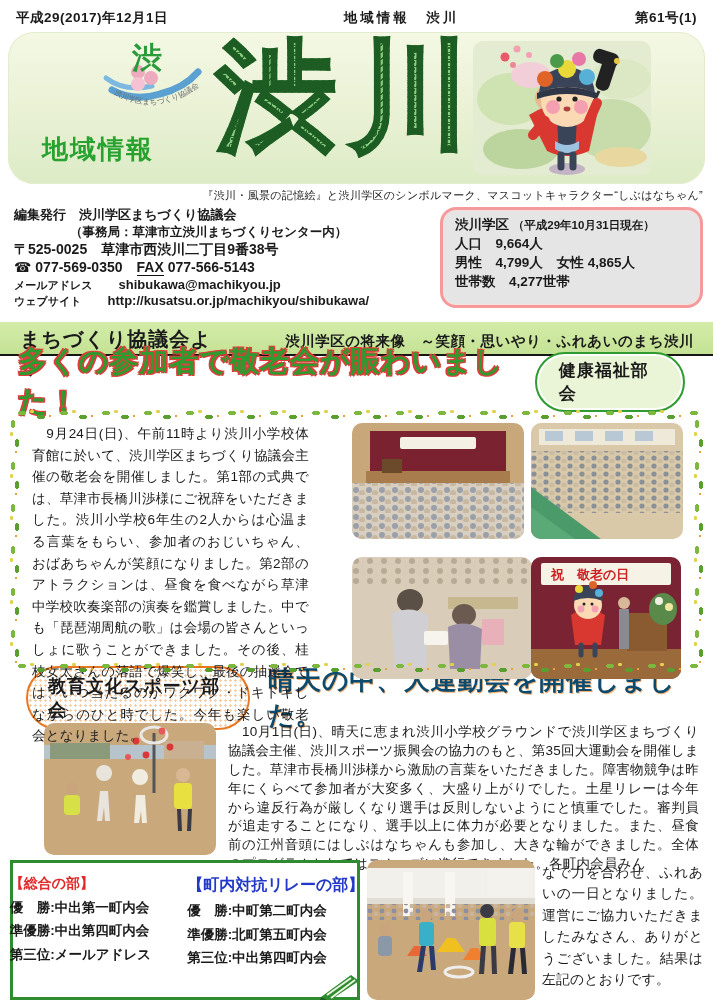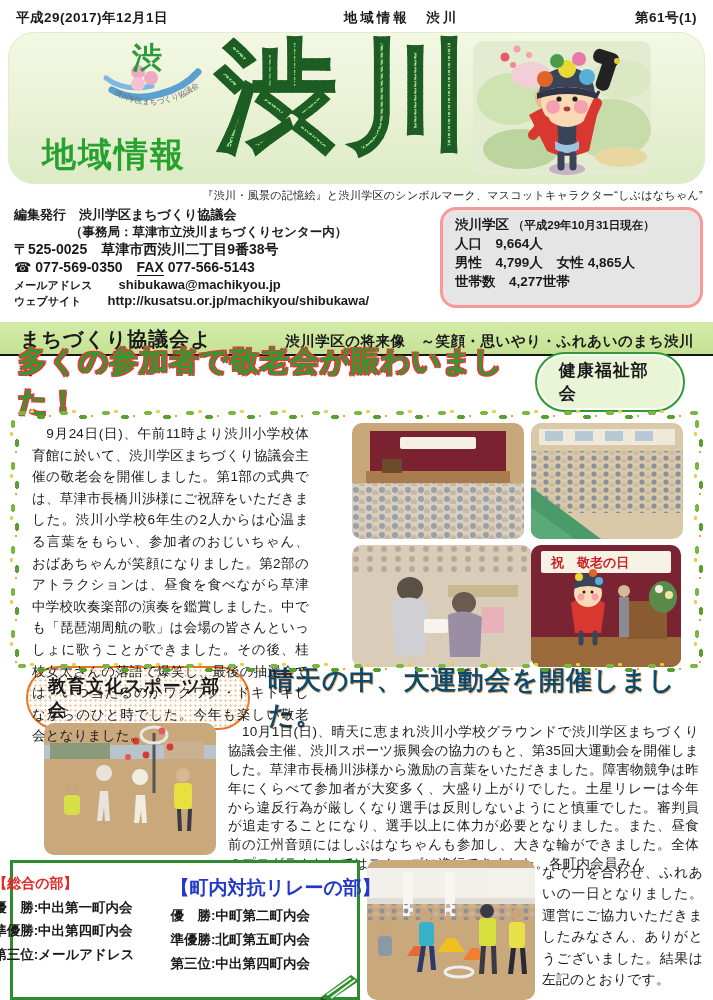--- a/index.html
+++ b/index.html
@@ -12,21 +12,21 @@
   }
   
   .top-header { display:flex; justify-content:space-between; align-items:baseline;
     padding:9px 16px 3px 16px; font-size:13.5px; font-weight:bold; letter-spacing:.5px; }
   .top-header .th-center { letter-spacing:3px; }
   
   .banner { position:relative; height:152px; margin:2px 8px 0 8px; border-radius:26px;
     background:linear-gradient(180deg,#f4f8e4 0%,#e9f1d4 55%,#dcebc6 100%);
     box-shadow:inset 0 0 0 1px #e4eccf; }
   .banner-logo { position:absolute; left:86px; top:6px; }
-  .banner-category { position:absolute; left:34px; top:100px; font-size:34px; font-weight:bold;
+  .banner-category { position:absolute; left:34px; top:100px; font-size:26px; font-weight:bold;
     color:#28a22e; letter-spacing:2px; }
   .masthead { position:absolute; left:208px; top:-14px; font-size:120px; font-weight:bold;
     letter-spacing:14px; line-height:1.3;
     color:#5fae50; -webkit-text-stroke:3px #1d5c22; }
   @supports (-webkit-background-clip:text) {
     .masthead {
       background-image:repeating-radial-gradient(circle at 2px 2px,#256f28 0 1.3px,#8ccc82 1.3px 4.2px);
       background-size:7px 7px; -webkit-background-clip:text; color:transparent; }
   }
   .banner-mascot { position:absolute; right:52px; top:7px; }
@@ -76,41 +76,41 @@
       radial-gradient(ellipse 3.5px 6px at 5px 8px, #7cb83e 68%, transparent 72%),
       radial-gradient(ellipse 3.5px 6px at 9px 27px, #5a9e30 68%, transparent 72%),
       radial-gradient(circle 2.6px at 3.5px 18px, #e3d14a 68%, transparent 72%),
       radial-gradient(circle 2.1px at 8px 36px, #e8a43a 68%, transparent 72%);
     background-size:13px 42px; background-repeat:repeat-y; }
   .vine-left { left:2px; } .vine-right { right:2px; }
   .article1-inner { display:flex; height:100%; }
   .article1-text { width:352px; font-size:13.5px; line-height:1.6; text-align:justify;
     font-weight:500; letter-spacing:.2px; }
   .photo-grid { margin-left:10px; flex:1; display:grid; grid-template-columns:172px 152px;
-    grid-template-rows:116px 122px; gap:6px 7px; justify-content:end; align-content:start;padding-left:33px; }
+    grid-template-rows:116px 122px; gap:18px 7px; justify-content:end; align-content:start;padding-left:33px; }
   .photo-grid svg, .photoA svg, .photoB svg { display:block; border-radius:10px; }
   
   .section2-row { display:flex; align-items:center; height:46px; padding:2px 10px 0 26px; }
   .badge-orange { border:2.5px solid #e87722; border-radius:999px; background-color:#fff;
     background-image:radial-gradient(#f6cda4 1px, transparent 1.2px); background-size:5px 5px;
     padding:6px 20px; font-size:18px; font-weight:bold; letter-spacing:1px; }
   .headline2 { font-size:26px; font-weight:bold; color:#0c4a6e; margin-left:18px; letter-spacing:1px;
     text-shadow:0.8px 0.8px 0 #f8b070; }
   
   .rowA { display:flex; padding:3px 14px 0 14px; height:136px; }
   .photoA { margin-left:30px; }
   .rowA-text { flex:1; padding-left:12px; font-size:13.5px; line-height:1.4; text-align:justify;
     letter-spacing:.2px; }
   .rowB { display:flex; gap:7px; padding:4px 10px 0 10px; }
   .results-box { position:relative; width:350px; min-height:126px; border:3px solid #2f8b2f;
     padding:8px 10px 6px 14px; background:#fff; }
   .results-cols { display:flex; gap:36px;justify-content:center; }
   .results-col { font-size:13.5px; font-weight:bold; line-height:1.75; white-space:nowrap; }
   .res-header-red { color:#e02828; font-size:14px; }
-  .res-header-blue { color:#2238c8; font-size:19px; }
+  .res-header-blue { color:#2238c8; font-size:16px; }
   .pencil-deco { position:absolute; right:-6px; bottom:-4px; }
   .photoB { }
   .rowB-text { flex:1; font-size:13.8px; line-height:1.55; text-align:justify; padding-top:2px;
     letter-spacing:.2px; }
 </style>
 </head>
 <body>
 
 <div class="page">
 

